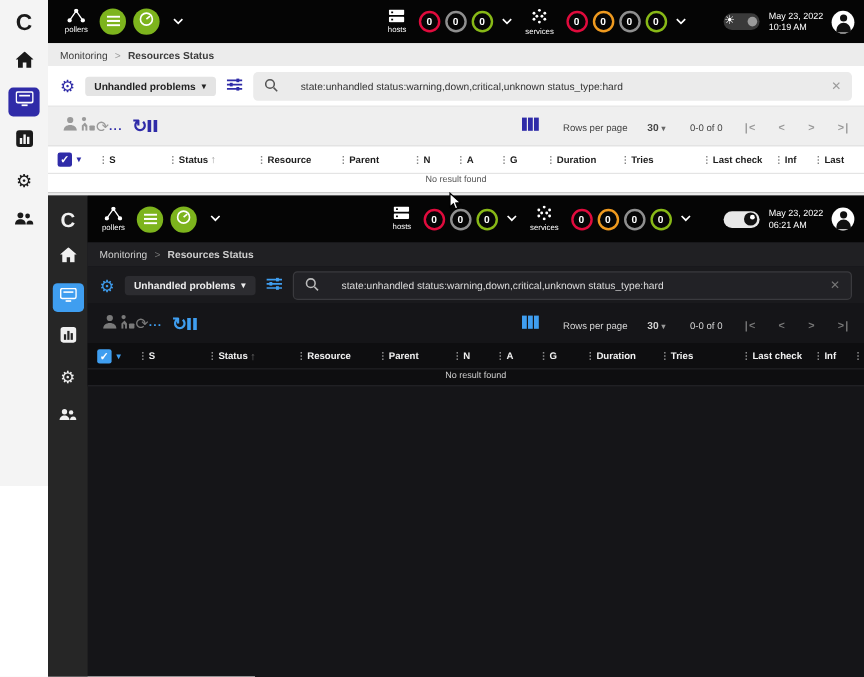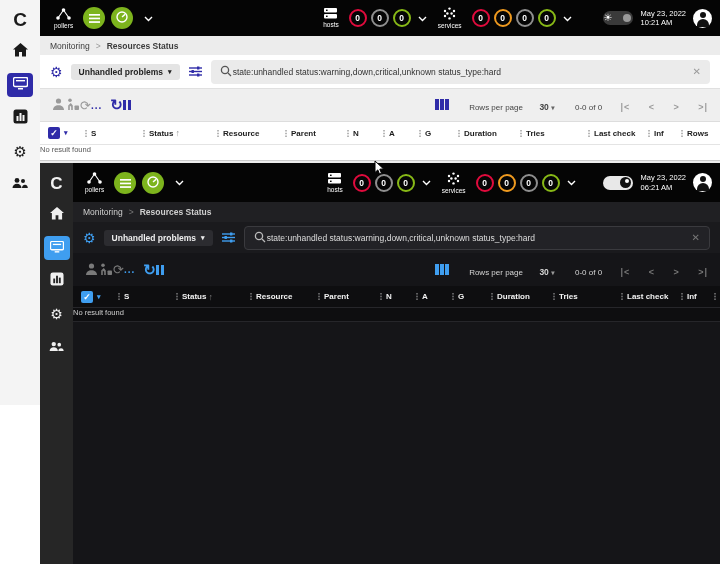--- a/index.html
+++ b/index.html
@@ -19,32 +19,32 @@
   .r-gray{border-color:var(--status-gray);} .r-green{border-color:var(--status-green);}
   .chev{font-size:10px;color:#ddd;margin:0 5px;}
   .dt{font-size:7.5px;line-height:1.25;text-align:left;color:#fff;white-space:nowrap;}
   .avatar{width:19px;height:19px;border-radius:50%;background:#fff;position:relative;margin-left:7px;}
   .avatar:before{content:"";position:absolute;left:6.5px;top:3px;width:6px;height:6px;border-radius:50%;background:#111;}
   .avatar:after{content:"";position:absolute;left:3.5px;top:10px;width:12px;height:8px;border-radius:6px 6px 0 0;background:#111;}
   .toggle{position:relative;width:30px;height:14px;border-radius:8px;}
   .sun{font-size:10px;line-height:1;}
   .crumb{display:flex;align-items:center;gap:6px;font-size:8.5px;}
   .chip{display:flex;align-items:center;gap:5px;border-radius:3px;padding:3px 8px;font-size:8.5px;font-weight:bold;}
-  .searchbox{display:flex;align-items:center;gap:1px;border-radius:4px;font-size:8.5px;flex:1;padding:0 9px;height:24px;}
+  .searchbox{display:flex;align-items:center;gap:19px;border-radius:4px;font-size:8.5px;flex:1;padding:0 9px;height:24px;}
   .pause{display:inline-flex;gap:2.5px;} .pause i{width:3px;height:10px;background:currentColor;display:block;}
   .colsicon{display:inline-flex;gap:1.5px;} .colsicon i{width:3.5px;height:11px;background:currentColor;display:block;}
   .pager{font-size:9px;font-weight:bold;letter-spacing:1px;margin-left:14px;}
   .rpp{font-size:8px;} .rppval{font-size:8.5px;font-weight:bold;margin-left:12px;} .range{font-size:8px;margin-left:16px;}
   .thead{display:flex;align-items:center;font-size:8px;font-weight:bold;}
   .th{display:flex;align-items:center;gap:2px;overflow:hidden;white-space:nowrap;}
   .drag{font-size:8px;opacity:.55;letter-spacing:-1px;}
   .cbx{width:12px;height:12px;border-radius:2px;display:flex;align-items:center;justify-content:center;
        color:#fff;font-size:9px;}
   .sorticon{font-size:9px;font-weight:normal;}
-  .noresult{font-size:7.5px;}
+  .noresult{font-size:7.5px;text-align:center;}
   .c-sel{width:42px;flex:none;display:flex;align-items:center;gap:4px;padding-left:8px;}
   .c0{width:58px;flex:none;} .c1{width:74px;flex:none;} .c2{width:68px;flex:none;}
   .c3{width:62px;flex:none;} .c4{width:36px;flex:none;} .c5{width:36px;flex:none;}
   .c6{width:39px;flex:none;} .c7{width:62px;flex:none;} .c8{width:68px;flex:none;}
   .c9{width:60px;flex:none;} .c10{width:33px;flex:none;} .c11{flex:1;}
 
   
   #light-sidebar{position:absolute;left:0;top:0;width:40px;height:405px;background:#f4f4f4;
                  display:flex;flex-direction:column;align-items:center;gap:9px;padding-top:9px;color:#1a1a1a;}
   #light-shot{position:absolute;left:40px;top:0;width:680px;height:163px;background:#ececec;}
@@ -230,21 +230,21 @@
           <svg width="9" height="6" viewBox="0 0 9 6">
               <path d="M1 1l3.5 3.5L8 1" stroke="#fff" stroke-width="1.4" fill="none"></path>
             </svg>
         </span>
         <div class="toggle" style="background:#3a3a3a;margin:0 8px 0 26px;">
           <span class="sun" style="position:absolute;left:1px;top:1.5px;color:#fff;">☀</span>
           <span style="position:absolute;right:2px;top:3px;width:8px;height:8px;border-radius:50%;background:#9a9a9a;"></span>
         </div>
         <div class="dt">
           <div>May 23, 2022</div>
-          <div>10:21 AM</div>
+          <div>10:19 AM</div>
         </div>
         <div class="avatar"></div>
       </div>
     </div>
 
     <div id="light-crumb">
       <div class="crumb">
         <span>Monitoring</span>
         <span class="muted">&gt;</span>
         <span style="font-weight:bold;">Resources Status</span>
@@ -365,21 +365,21 @@
       <div class="th c9">
           <span class="drag">⋮</span>
           <span>Last check</span>
         </div>
       <div class="th c10">
           <span class="drag">⋮</span>
           <span>Inf</span>
         </div>
       <div class="th c11">
           <span class="drag">⋮</span>
-          <span>Rows</span>
+          <span>Last</span>
         </div>
     </div>
     <div id="light-empty" class="noresult">No result found</div>
   </div>
 
   <div id="dark-shot">
     <div id="dark-sidebar">
       <div style="font-weight:900;font-size:17px;">C</div>
       <div class="navitem">
         <span>

